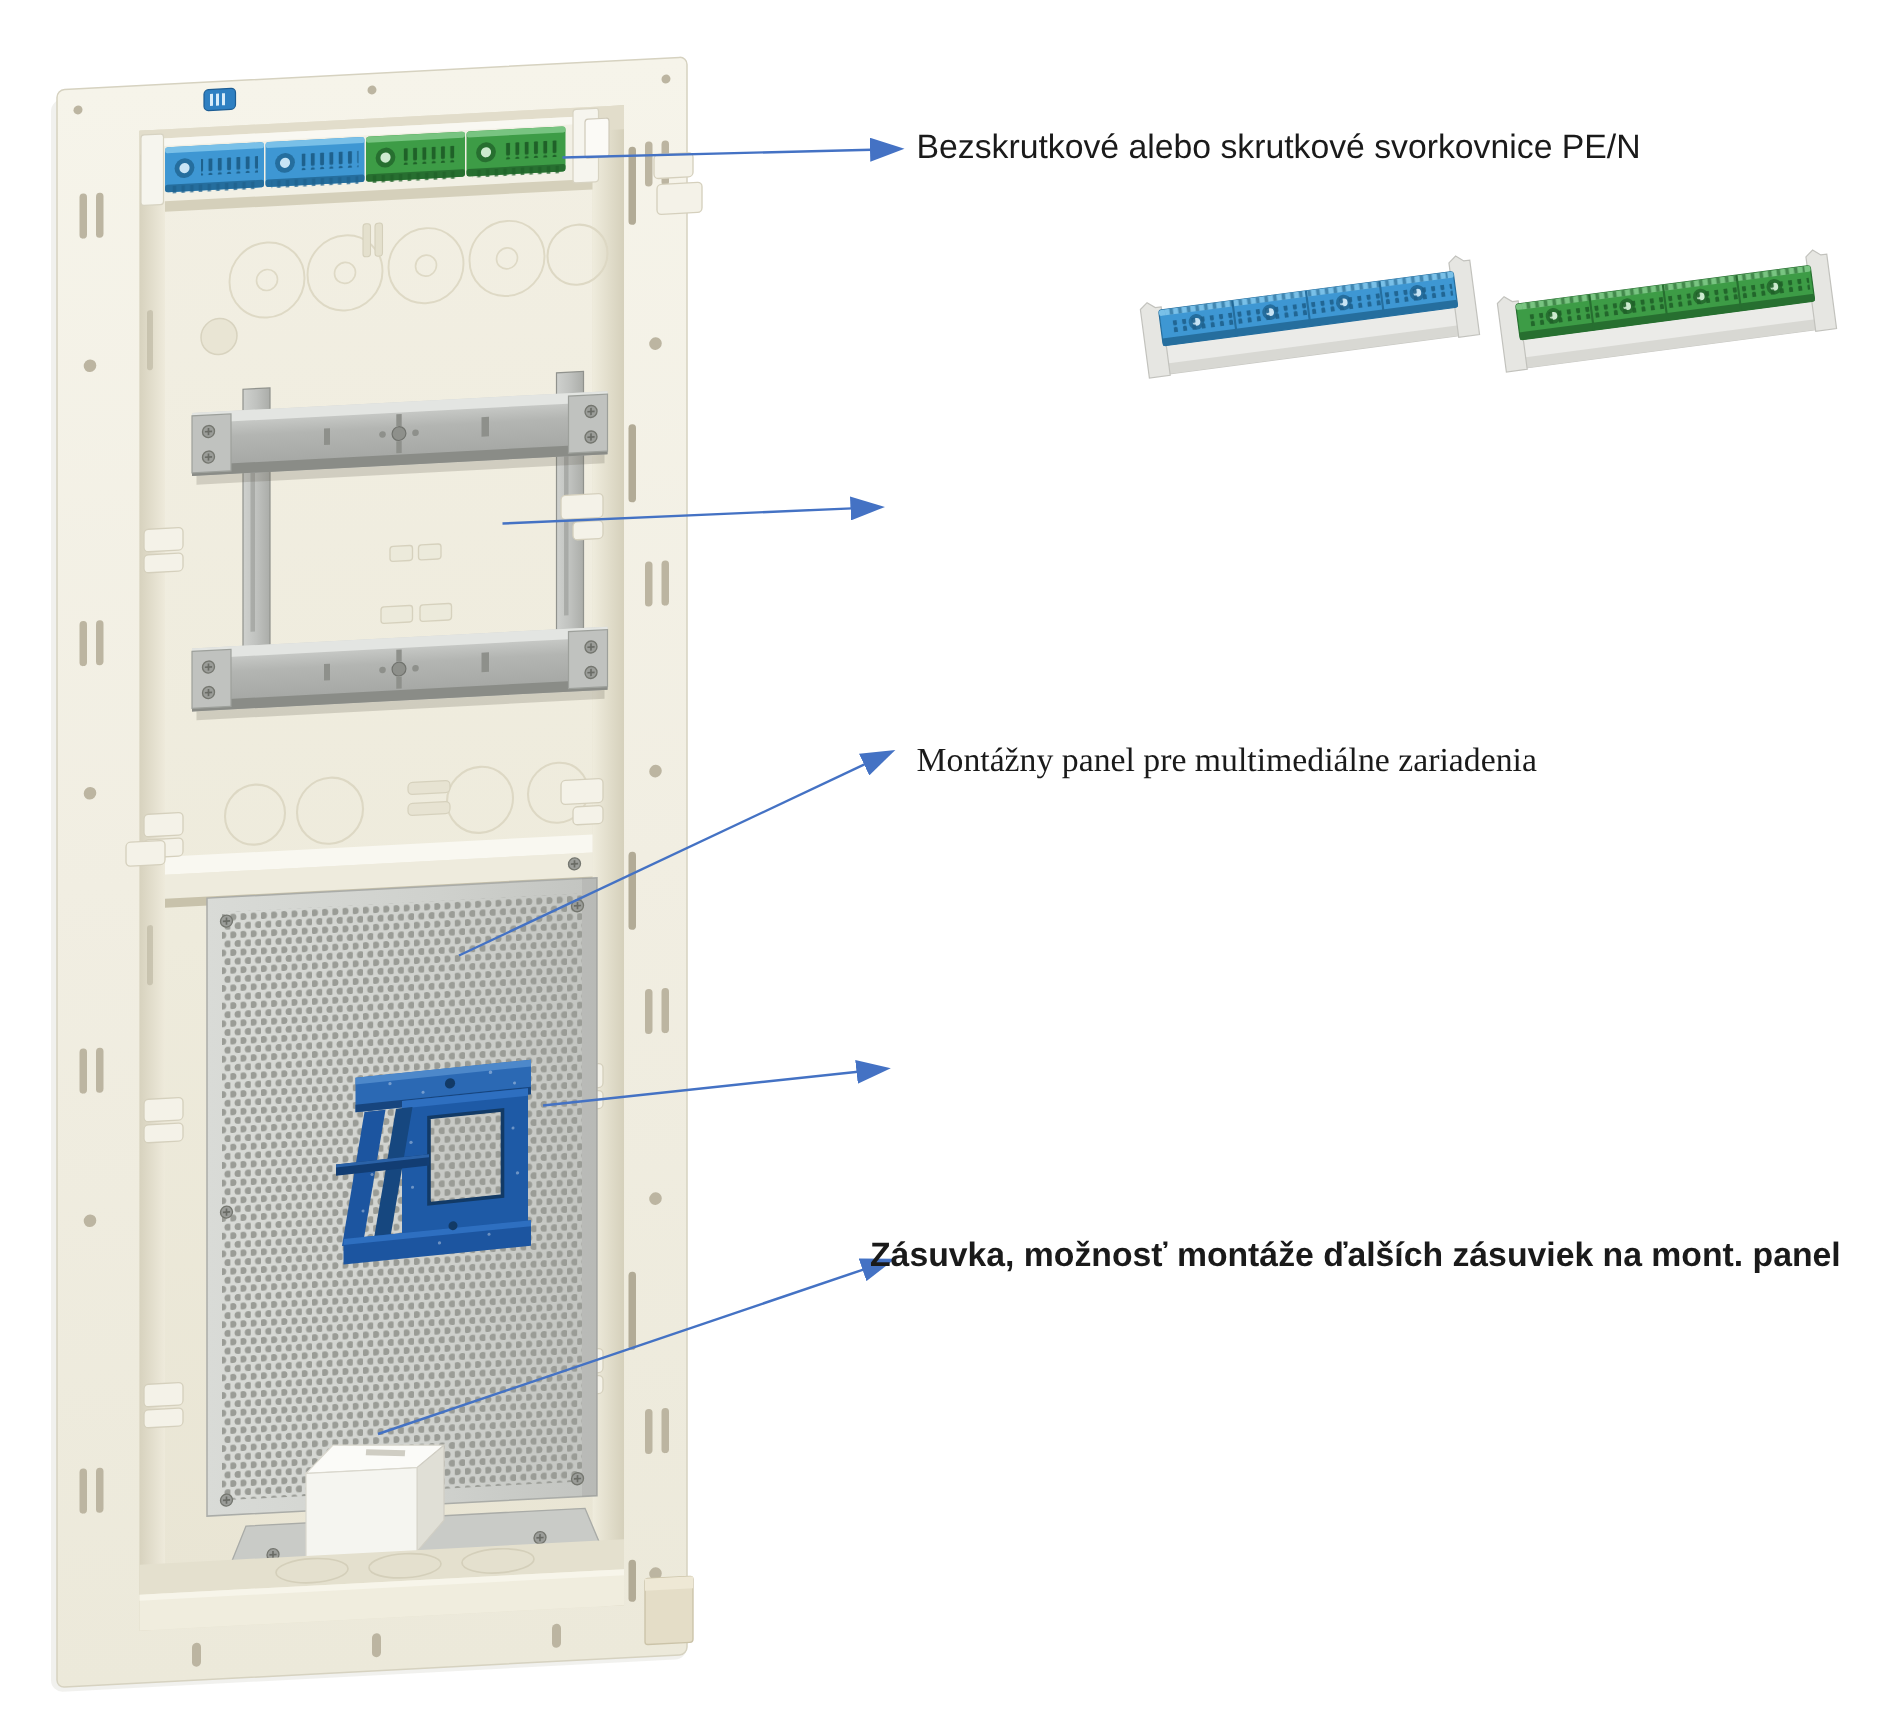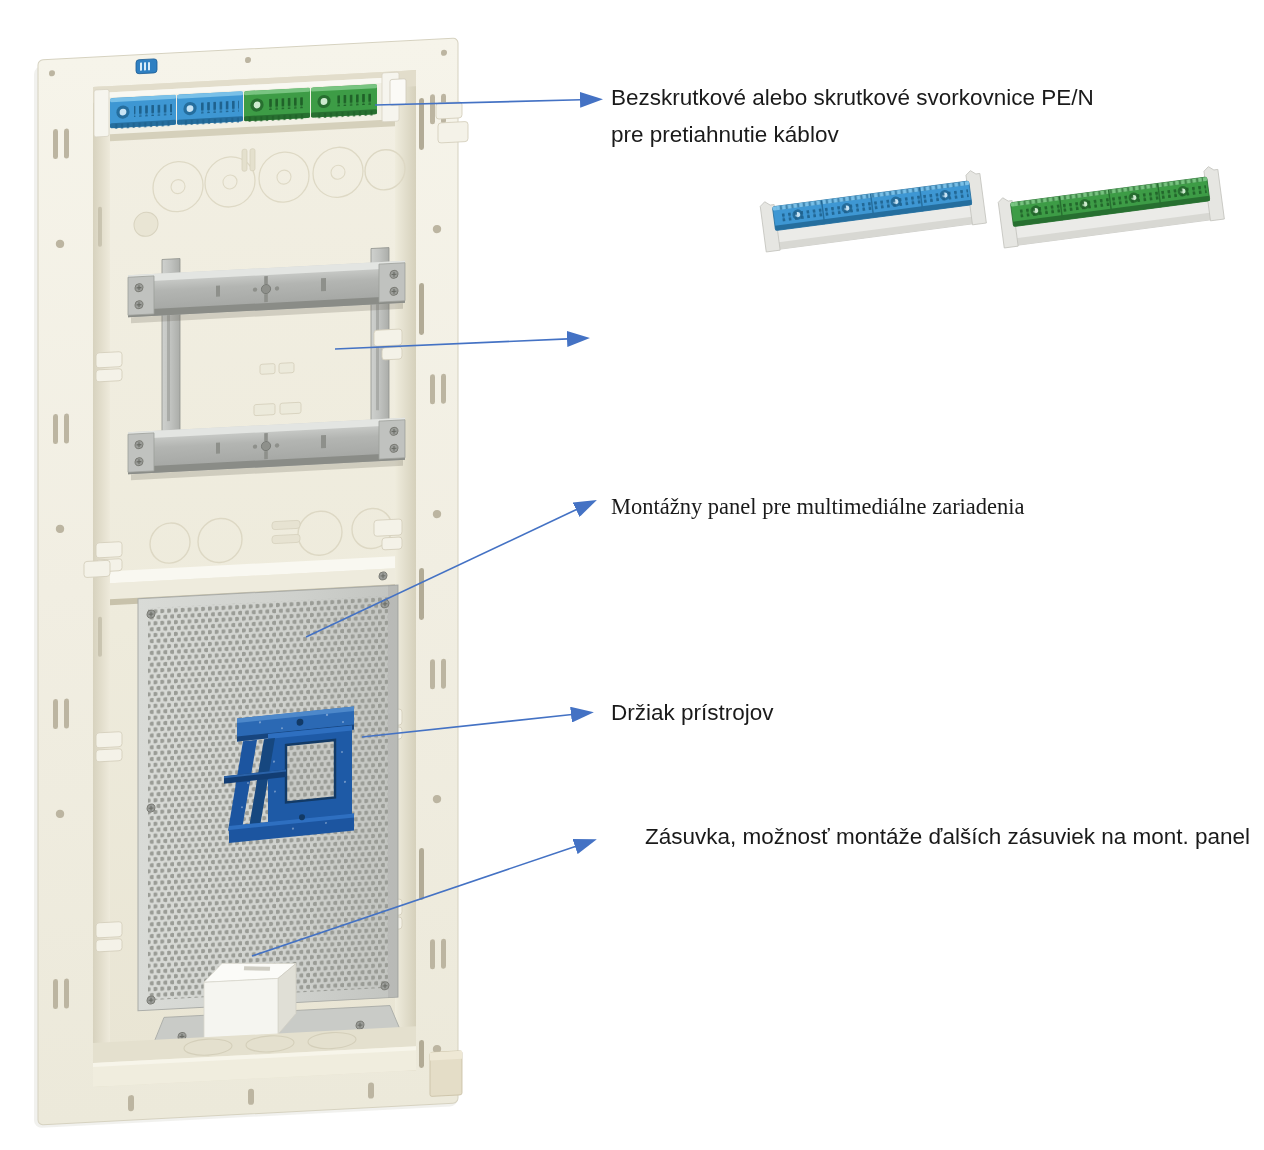--- a/index.html
+++ b/index.html
@@ -384,24 +384,20 @@
     <path d="M375,105 L581,99.8" marker-end="url(#arrowHead)"></path>
     <path d="M335,349 L568,338.9" marker-end="url(#arrowHead)"></path>
     <path d="M306,637 L577,509.3" marker-end="url(#arrowHead)"></path>
     <path d="M362,737 L572,714.5" marker-end="url(#arrowHead)"></path>
     <path d="M252,956 L576,846.2" marker-end="url(#arrowHead)"></path>
   </g>
 </svg>
 
 <div class="label" style="left:611px;top:79px;">
   <div>Bezskrutkové alebo skrutkové svorkovnice PE/N</div>
-  <div>pre pretiahnutie káblov</div>
 </div>
 <div class="label" style="left:611px;top:488px;font-family:Liberation Serif, serif;">
   <div>Montážny panel pre multimediálne zariadenia</div>
 </div>
-<div class="label" style="left:611px;top:694px;">
-  <div>Držiak prístrojov</div>
-</div>
-<div class="label" style="left:645px;top:818px;">
+<div class="label" style="left:580px;top:818px;font-weight:bold;">
   <div>Zásuvka, možnosť montáže ďalších zásuviek na mont. panel</div>
 </div>
 </div>
 
 </body></html>

